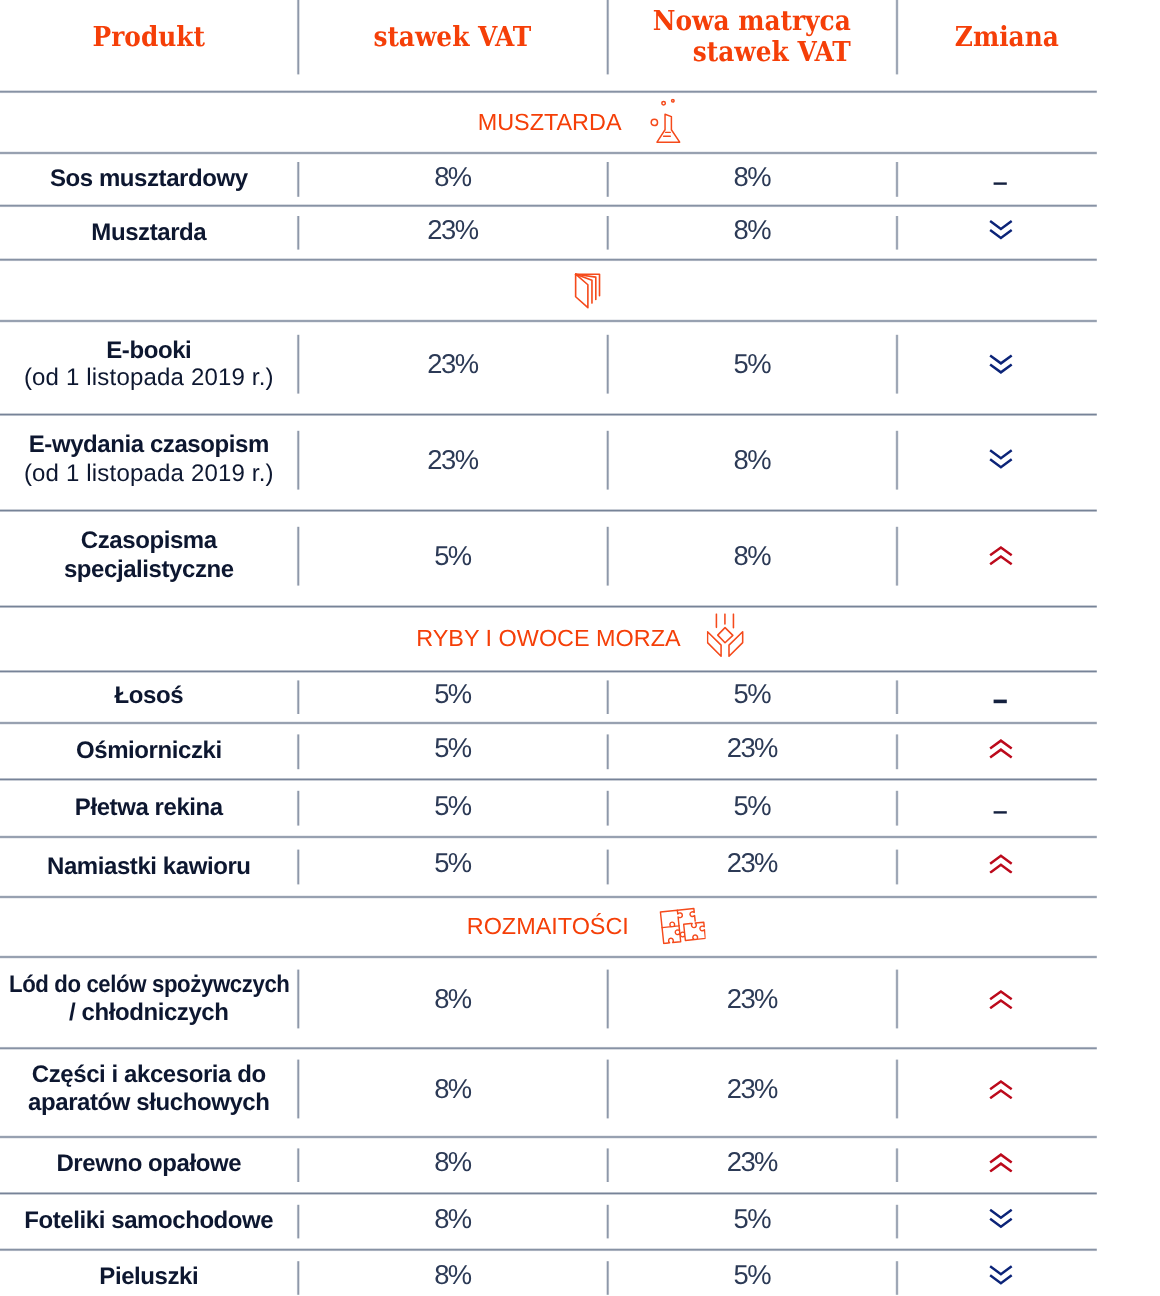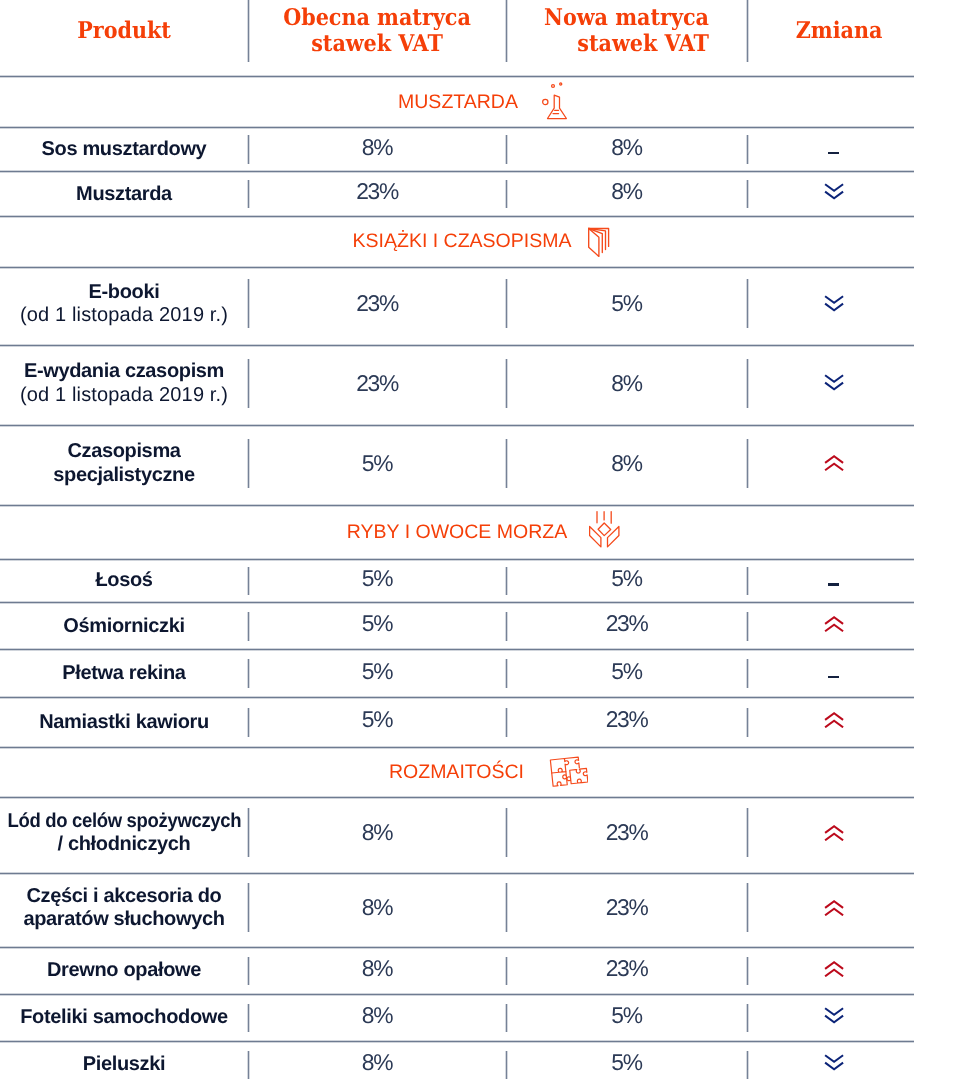--- a/index.html
+++ b/index.html
@@ -45,21 +45,20 @@
 
 <div id="root">
   <div class="thead">
     <div class="th" style="left:0px;width:248px;">
         <div>
       <div>Produkt</div>
     </div>
       </div>
     <div class="th" style="left:248px;width:258px;">
         <div>
-      <div>Obecna matryca</div>
       <div>stawek VAT</div>
     </div>
       </div>
     <div class="th" style="left:506px;width:241px;text-align:right;">
         <div>
       <div>Nowa matryca</div>
       <div>stawek VAT</div>
     </div>
       </div>
     <div class="th" style="left:747px;width:167px;padding-left:17px;">
@@ -115,21 +114,20 @@
           <path d="M1.1 1.2 L10.1 7.8 L19.1 1.2"></path>
           <path d="M1.1 8.7 L10.1 15.3 L19.1 8.7"></path>
         </svg>
       </div>
   </div>
   <div class="vrule" style="left:247px;top:179.9px;height:28.5px;"></div>
   <div class="vrule" style="left:505px;top:179.9px;height:28.5px;"></div>
   <div class="vrule" style="left:746px;top:179.9px;height:28.5px;"></div>
   <div class="hrule" style="top:215.3px;"></div>
   <div class="sechdr" style="top:216.8px;height:50.2px;transform:translateX(-2px);">
-    <span class="sectitle">KSIĄŻKI I CZASOPISMA</span>
     <span class="secicon" style="margin-left:15px;margin-top:0px;">
         <svg viewBox="0 0 24 33" width="24" height="33" fill="none" stroke="#F54A1B" stroke-width="1.35" stroke-linecap="round" stroke-linejoin="round">
           <path d="M2.7 3.5 L2.7 22.3 L12.9 31.4 L12.9 12.3 Z"></path>
           <path d="M2.7 3.5 L22.6 3.5 L22.6 21.4"></path>
           <path d="M2.7 3.5 L19.5 5.9 L19.5 24.6"></path>
           <path d="M2.7 3.5 L16.3 8.6 L16.3 27.6"></path>
         </svg>
       </span>
   </div>
   <div class="hrule" style="top:265.5px;"></div>

